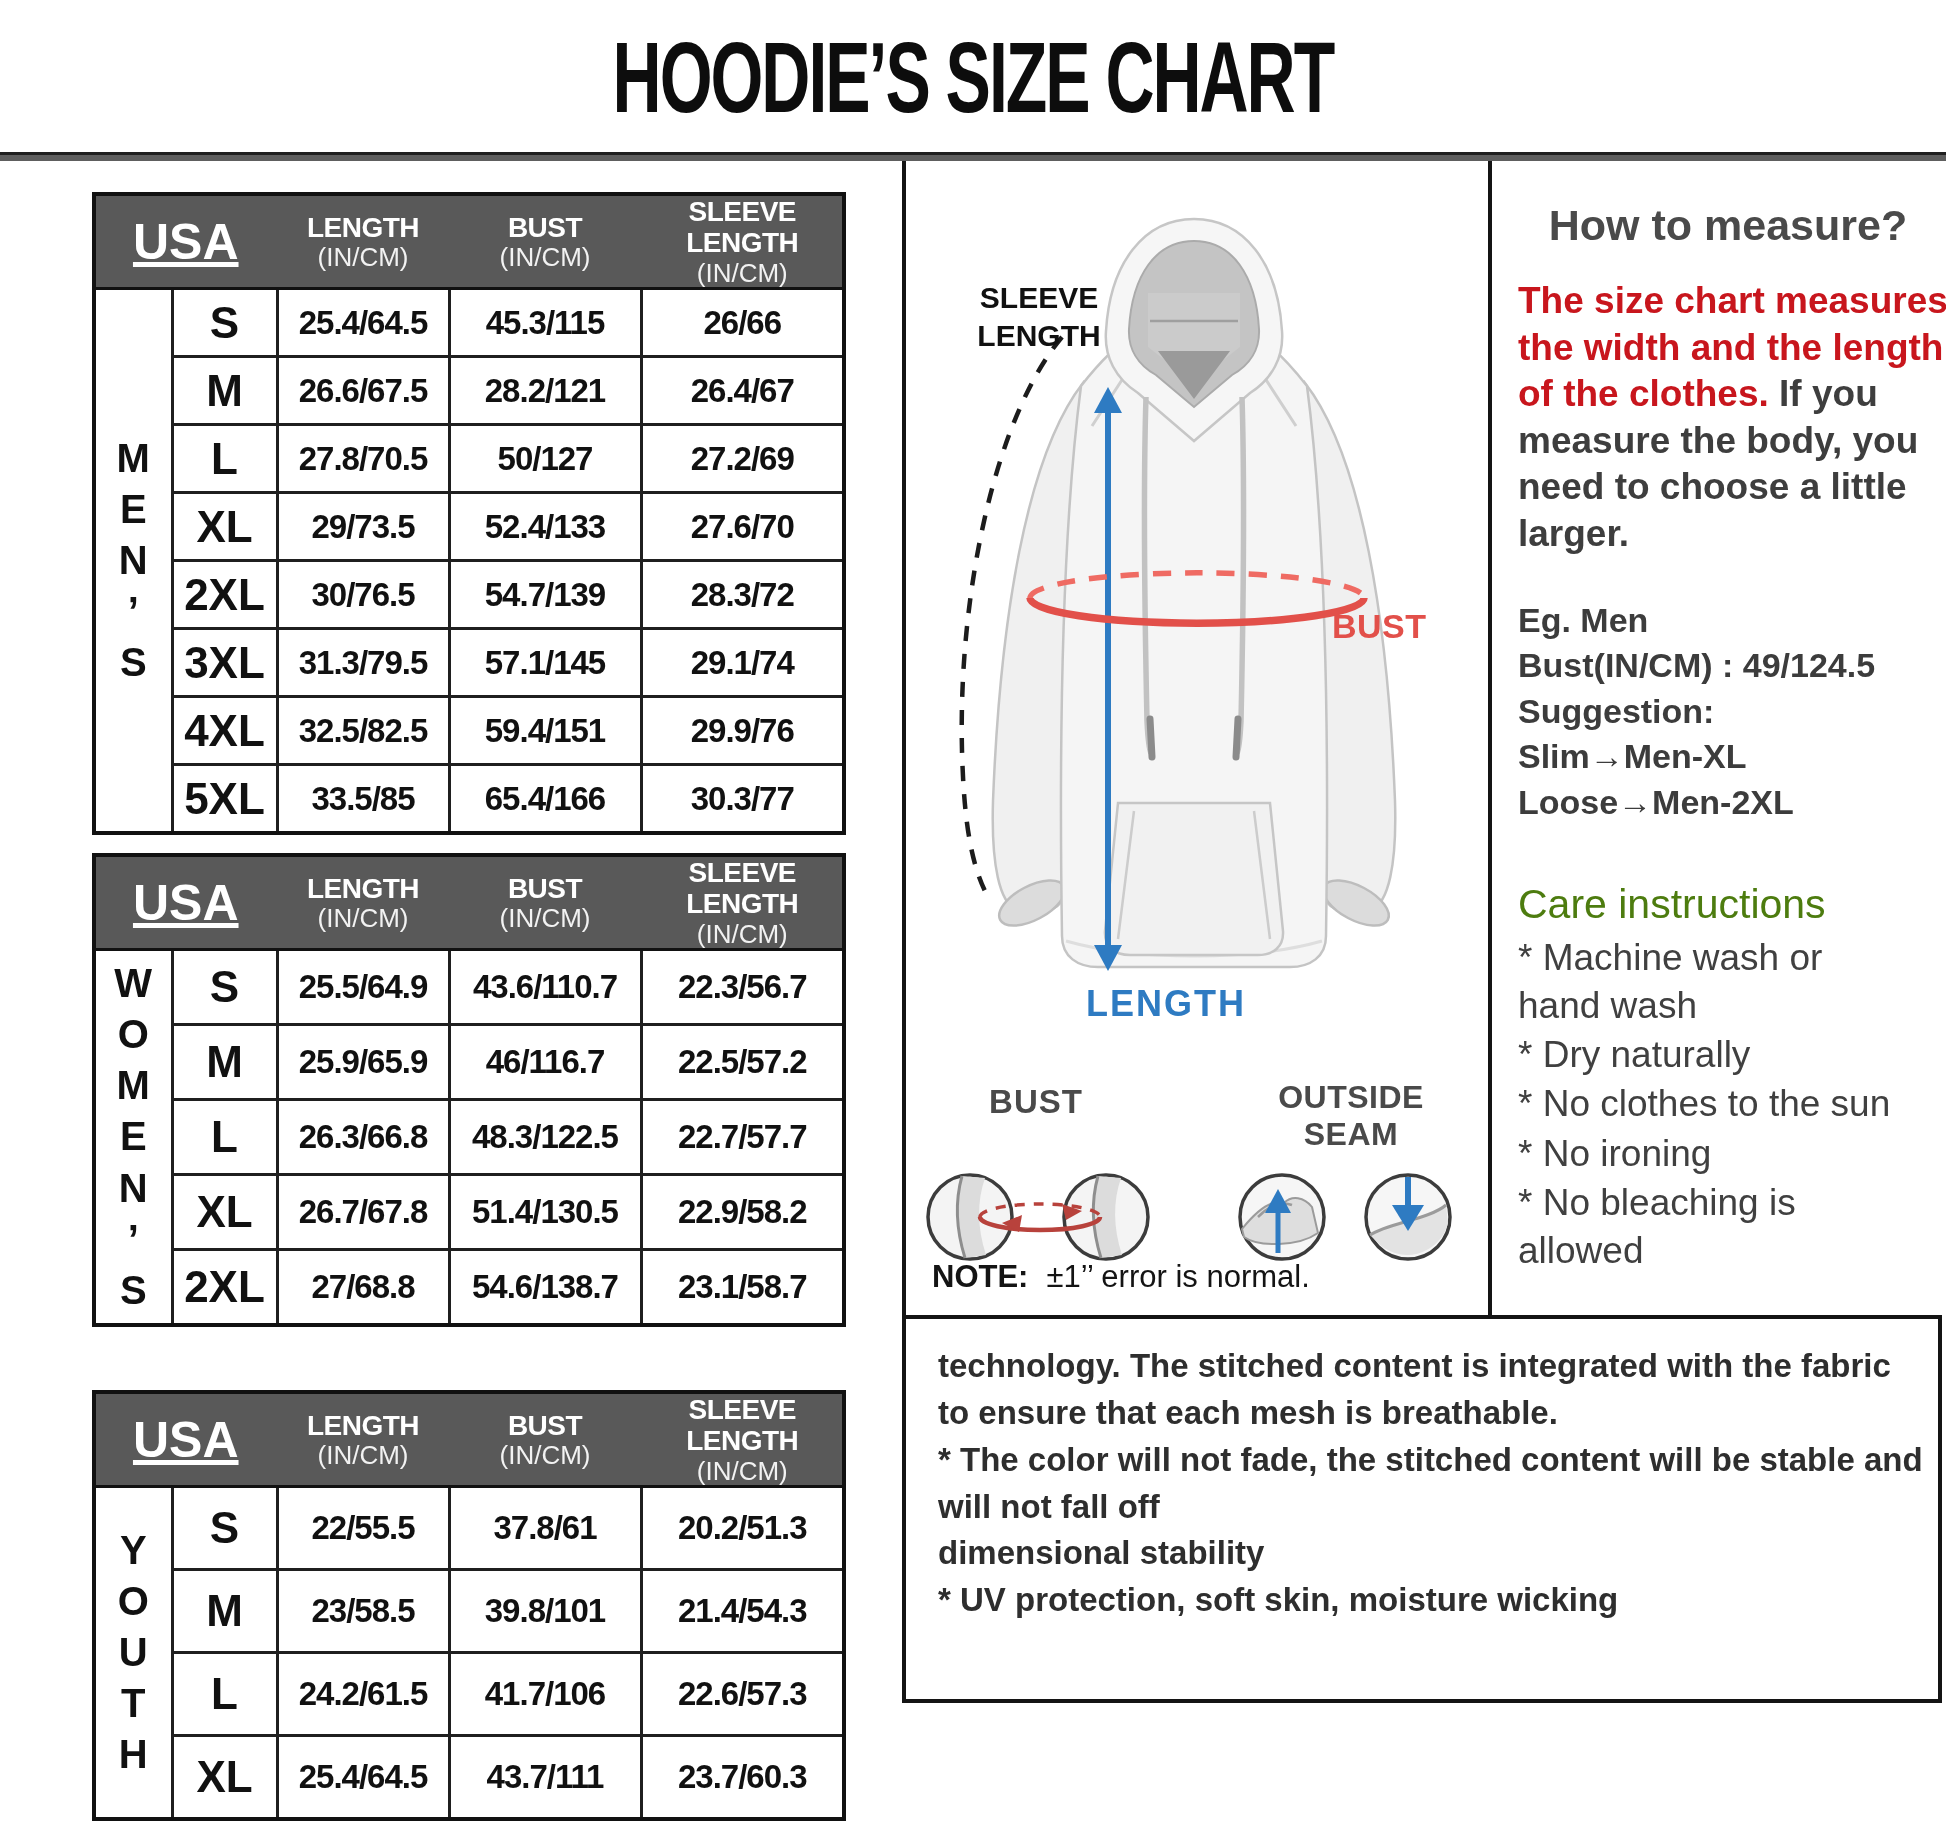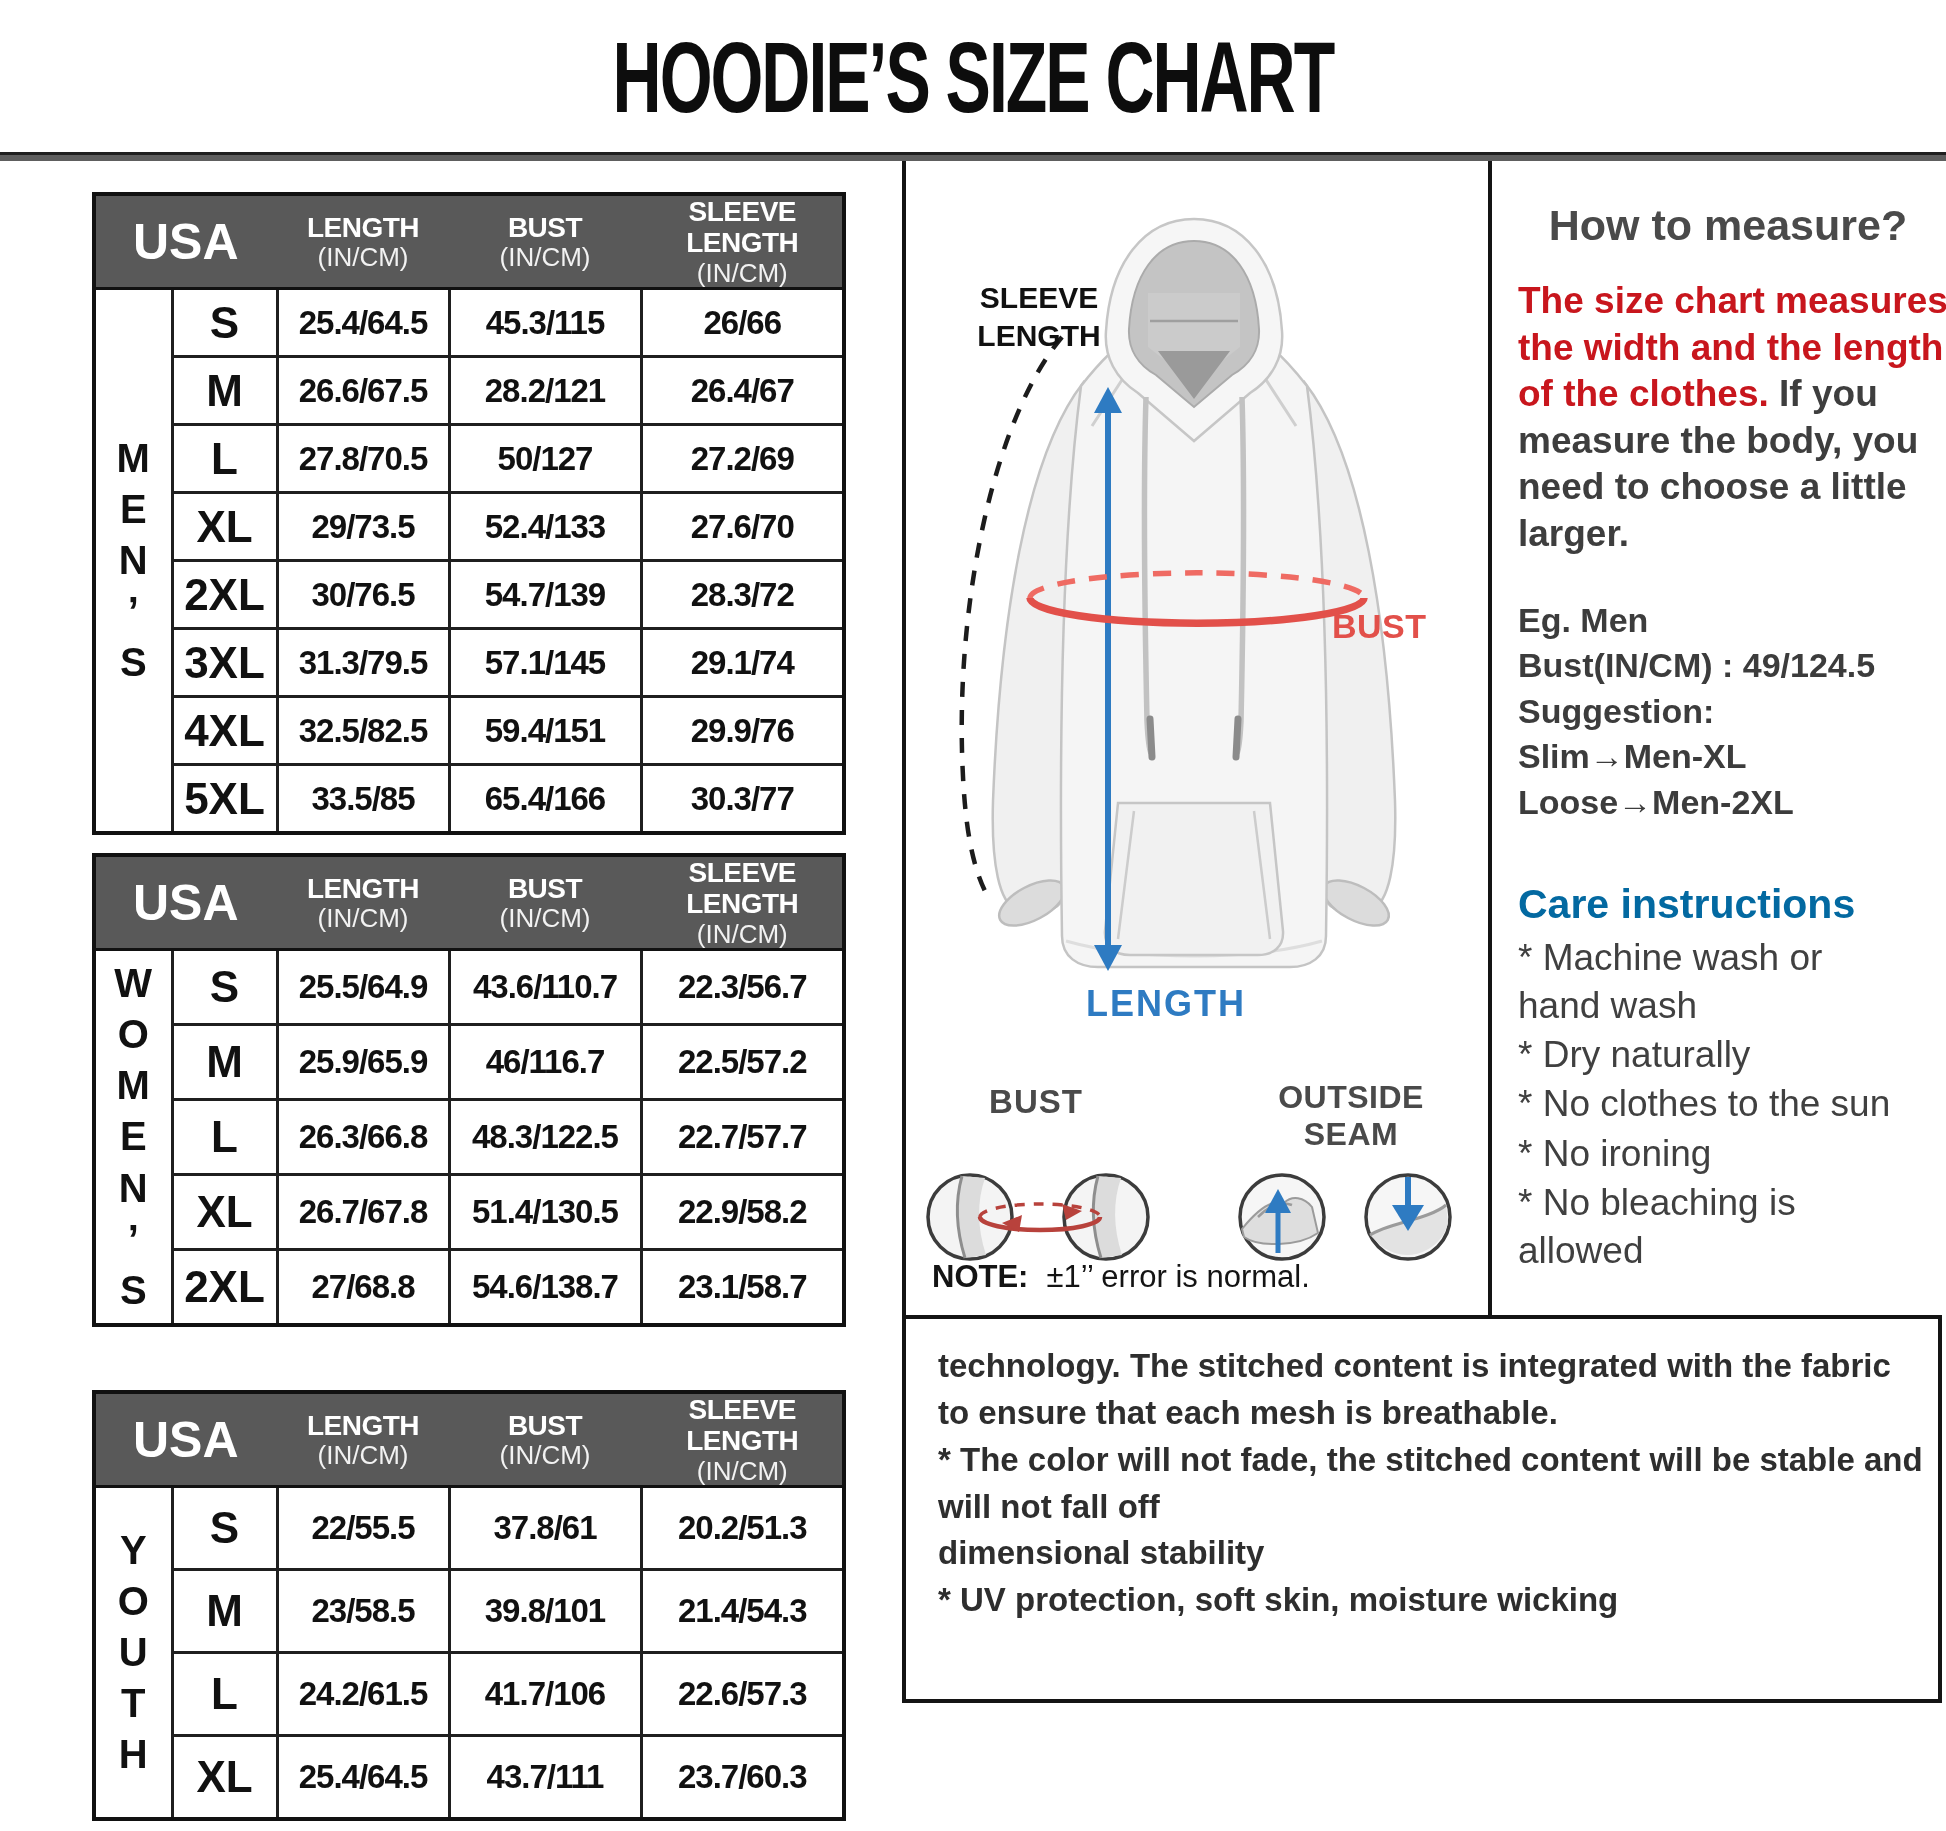--- a/index.html
+++ b/index.html
@@ -13,21 +13,21 @@
   .top-rule{position:absolute;left:0;top:152px;width:1946px;height:9px;background:#5e5e5e;
         border-top:3px solid #1f1f1f;box-sizing:border-box;}
 
   
   .tbl-wrap{position:absolute;left:92px;}
   .tw-mens{top:192px;} .tw-womens{top:853px;} .tw-youth{top:1390px;}
   table.size-table{border-collapse:collapse;table-layout:fixed;border:4px solid #111;}
   .size-table th,.size-table td{box-sizing:border-box;padding:0;text-align:center;vertical-align:middle;}
   .size-table th{background:#595959;border:3px solid #595959;border-bottom:3px solid #111;height:81px;}
   .size-table td{border:3px solid #1f1f1f;background:#fff;}
-  .h-usa{font-size:50px;font-weight:700;color:#fff;}
+  .h-usa{font-size:50px;font-weight:700;color:#fff;text-decoration:underline;}
   .h-label{font-size:28px;font-weight:700;color:#fff;letter-spacing:-0.5px;line-height:1.12;}
   .h-sub{font-size:26px;font-weight:400;color:#f2f2f2;line-height:1.1;}
   .size-cell{font-size:44px;font-weight:700;color:#111;}
   .val-cell{font-size:33px;font-weight:700;letter-spacing:-1px;color:#111;}
   .group-cell{background:#fff;}
   .group-cell span{display:block;font-size:40px;font-weight:700;line-height:1.28;color:#111;}
   .tw-mens td{height:68px;} .tw-womens td{height:75px;} .tw-youth td{height:83px;}
 
   
   .diagram-panel{position:absolute;left:902px;top:161px;width:582px;height:1154px;
@@ -46,21 +46,21 @@
   .lbl-note b{font-weight:700;margin-right:18px;}
 
   
   .measure-panel{position:absolute;left:1488px;top:161px;width:458px;height:1154px;box-sizing:border-box;
         padding:40px 14px 0 30px;}
   .mp-heading{text-align:center;font-size:43px;font-weight:700;color:#4a4a4a;margin:0 0 28px 0;width:420px;}
   .mp-para{width:448px;font-size:37px;font-weight:700;line-height:1.26;margin:0 0 40px 0;}
   .mp-red{color:#c8161d;}
   .mp-black{color:#3e3e3e;}
   .mp-example{width:430px;font-size:34px;font-weight:700;color:#3c3c3c;line-height:1.34;margin-bottom:56px;}
-  .mp-care-h{font-size:41px;font-weight:700;color:#0369a1;margin:0 0 6px 0;}
+  .mp-care-h{font-size:41px;font-weight:400;color:#4d7c0f;margin:0 0 6px 0;}
   .mp-care{width:385px;font-size:37px;font-weight:500;color:#404040;line-height:1.28;}
   .mp-care div{margin-bottom:2px;}
 
   
   .desc-box{position:absolute;left:902px;top:1315px;width:1040px;height:388px;box-sizing:border-box;
         border:4px solid #141414;padding:24px 20px 0 32px;background:#fff;}
   .desc-box div{font-size:33px;font-weight:600;color:#2e2e2e;line-height:1.42;white-space:nowrap;}
 
   svg{position:absolute;inset:0;}
 </style>

